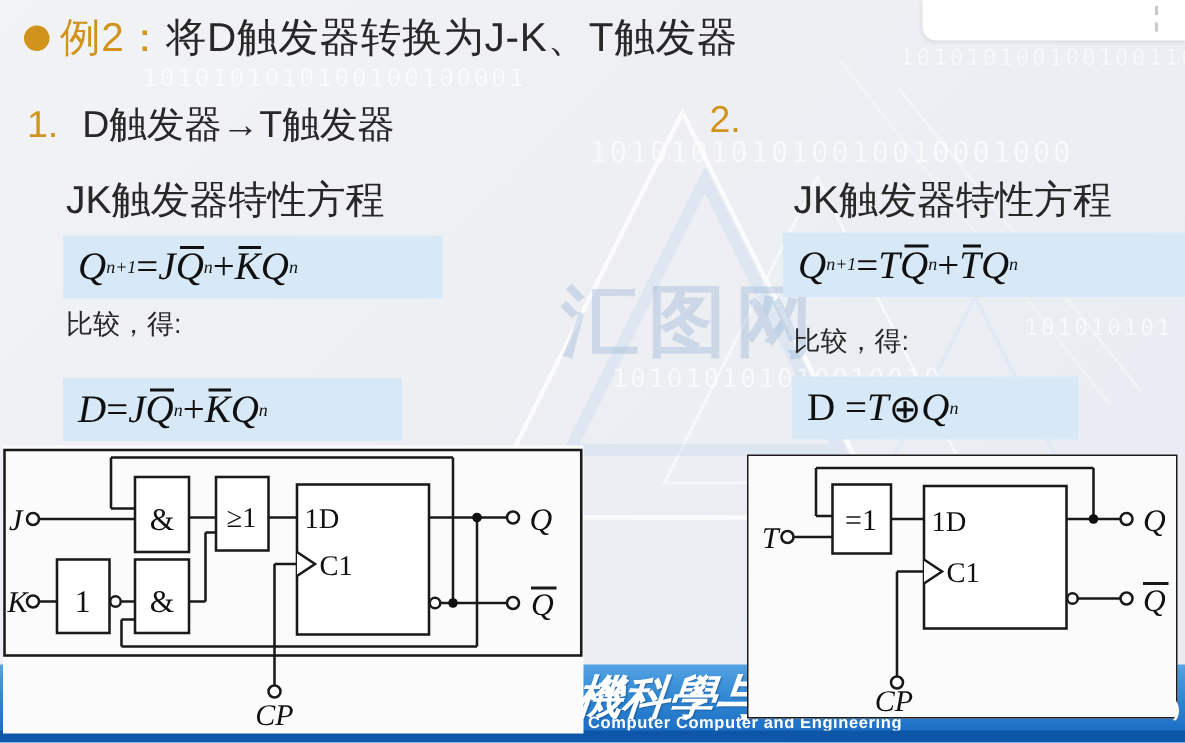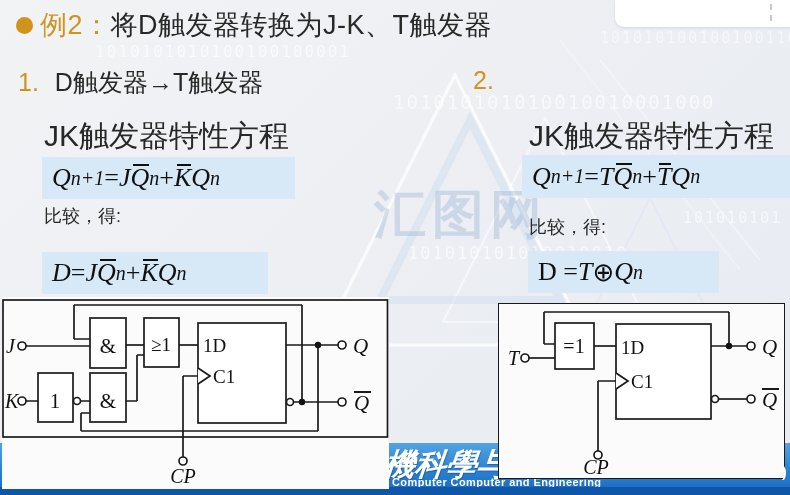--- a/index.html
+++ b/index.html
@@ -35,37 +35,37 @@
 
   
   .title-row{left:16px;top:8px;width:760px;height:34px;display:flex;align-items:center;z-index:1}
   .bullet{width:17px;height:17px;border-radius:50%;background:var(--accent);display:inline-block;margin-right:7px}
   .title-txt{font-size:27px;color:var(--ink);letter-spacing:.5px}
   .t-accent{color:var(--accent)}
   .sec-head{z-index:1;font-size:25px;color:var(--ink);display:flex;align-items:baseline}
   .sec-head .num{color:var(--accent);margin-right:16px}
   #sec1-head{left:18px;top:66px}
   #sec2-head{left:473px;top:66px}
-  .sub-head{z-index:1;font-size:30px;color:var(--ink)}
+  .sub-head{z-index:1;font-size:26px;color:var(--ink)}
   #sub1{left:44px;top:116px}
   #sub2{left:529px;top:116px}
   .cmp{z-index:1;font-size:18px;color:var(--ink)}
   #cmp1{left:44px;top:204px}
   #cmp2{left:529px;top:215px}
 
   
   .eqbox{z-index:1;background:var(--hl);display:flex;align-items:center;padding-left:10px;
          font-family:"Liberation Serif",serif;font-size:26px;color:#101010}
   #eq1L{left:42px;top:157px;width:253px;height:42px}
   #eq2L{left:42px;top:252px;width:226px;height:42px}
   #eq1R{left:522px;top:155px;width:268px;height:43px}
   #eq2R{left:528px;top:251px;width:191px;height:42px}
   .eq .it{font-style:italic}
   .eq .up{font-style:normal}
-  .eq .sup{font-style:italic;font-size:20px;vertical-align:9px;letter-spacing:0}
+  .eq .sup{font-style:italic;font-size:12px;vertical-align:9px;letter-spacing:0}
   .eq .bar{font-style:italic;position:relative;display:inline-block}
   .eq .bar::before{content:"";position:absolute;left:15%;right:0%;top:1px;border-top:2px solid #101010}
 
   
   .fig{z-index:2;background:#fbfbfc}
   #figL{left:2px;top:297px;width:387px;height:192px}
   #figR{left:498px;top:303px;width:287px;height:176px;border:1.7px solid #1a1a1a}
   svg{display:block}
   svg text{font-family:"Liberation Serif",serif;fill:#111}
   .lab-it{font-style:italic}

